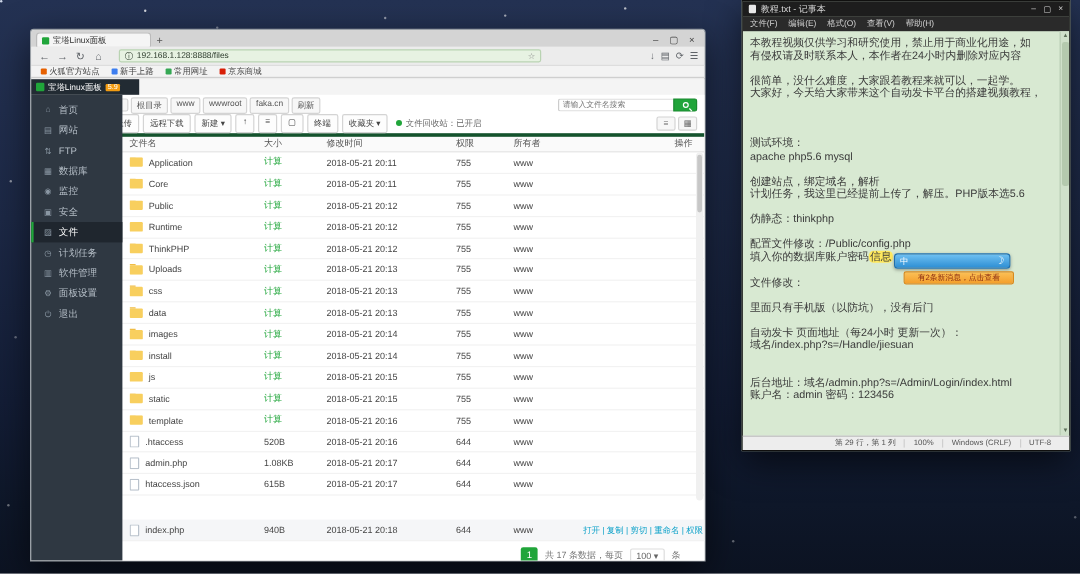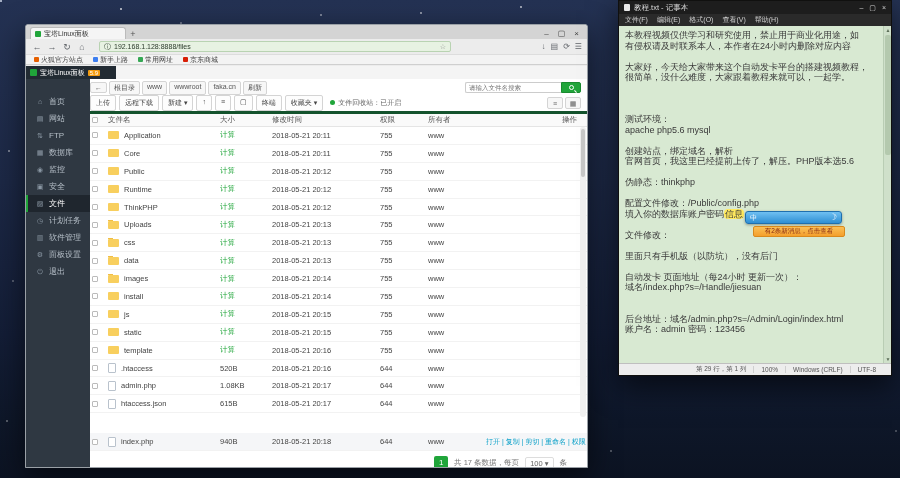--- a/index.html
+++ b/index.html
@@ -37,21 +37,21 @@
   .bookmarks { height:11px; display:flex; align-items:center; gap:10px; padding:0 8px; background:#f3f3f3;
     border-top:1px solid #ddd; border-bottom:1px solid #cfcfcf; font-size:7px; color:#444; }
   .bm { display:flex; align-items:center; gap:2px; }
   .bm i { width:5px; height:5px; border-radius:1px; display:inline-block; }
 
   .bcontent { position:absolute; top:41px; left:0; right:0; bottom:0; background:#f4f4f4; }
   .logobar { position:absolute; left:0; top:0; width:90px; height:13px; background:#222b33; color:#fff;
     display:flex; align-items:center; gap:3px; padding:0 4px; font-size:7px; z-index:3; white-space:nowrap; }
   .logobar .logo-ico { width:7px; height:7px; background:#20a53a; border-radius:1px; flex:none; }
   .badge { background:#f39c12; color:#fff; font-size:6px; padding:0 2px; border-radius:1px; }
-  .sidebar { position:absolute; left:0; top:13px; bottom:0; width:64px; background:#2f3842; z-index:2; padding-top:14px; }
+  .sidebar { position:absolute; left:0; top:13px; bottom:0; width:76px; background:#2f3842; z-index:2; padding-top:4px; }
   .sitem { height:17px; display:flex; align-items:center; gap:5px; padding-left:10px; color:#b6bfc8; font-size:8px; }
   .sitem .ico { font-size:7px; width:8px; text-align:center; color:#8a97a3; }
   .sitem.active { background:#1f262e; color:#fff; border-left:2px solid #20a53a; padding-left:8px; }
   .main { position:absolute; left:58px; top:13px; right:0; bottom:0; background:#fff; overflow:hidden; }
 
   .crumbrow { height:15px; display:flex; align-items:center; gap:2px; padding:2px 6px 0 6px; }
   .cbtn { border:1px solid #d4d4d4; background:#f7f7f7; border-radius:2px; font-size:7px; color:#555;
     padding:1px 4px; white-space:nowrap; }
   .searchwrap { margin-left:auto; display:flex; align-items:center; }
   .searchinput { width:96px; height:11px; border:1px solid #ccc; border-right:none; border-radius:2px 0 0 2px;
@@ -582,39 +582,39 @@
     </div>
   <div class="nbody">
     <div>
 
         <div class="nline"><span>本教程视频仅供学习和研究使用，禁止用于商业化用途，如</span></div>
 
         <div class="nline"><span>有侵权请及时联系本人，本作者在24小时内删除对应内容</span></div>
 
         <div class="nline"><span></span></div>
 
+        <div class="nline"><span>很简单，没什么难度，大家跟着教程来就可以，一起学。</span></div>
+
         <div class="nline"><span>大家好，今天给大家带来这个自动发卡平台的搭建视频教程，</span></div>
 
-        <div class="nline"><span>很简单，没什么难度，大家跟着教程来就可以，一起学。</span></div>
-
         <div class="nline"><span></span></div>
 
         <div class="nline"><span></span></div>
 
         <div class="nline"><span></span></div>
 
         <div class="nline"><span>测试环境：</span></div>
 
         <div class="nline"><span>apache php5.6 mysql</span></div>
 
         <div class="nline"><span></span></div>
 
         <div class="nline"><span>创建站点，绑定域名，解析</span></div>
 
-        <div class="nline"><span>官网首页，我这里已经提前上传了，解压。PHP版本选5.6</span></div>
+        <div class="nline"><span>计划任务，我这里已经提前上传了，解压。PHP版本选5.6</span></div>
 
         <div class="nline"><span></span></div>
 
         <div class="nline"><span>伪静态：thinkphp</span></div>
 
         <div class="nline"><span></span></div>
 
         <div class="nline"><span>配置文件修改：/Public/config.php</span></div>
 
         <div class="nline"><span>填入你的数据库账户密码</span><span class="hl">信息</span></div>

